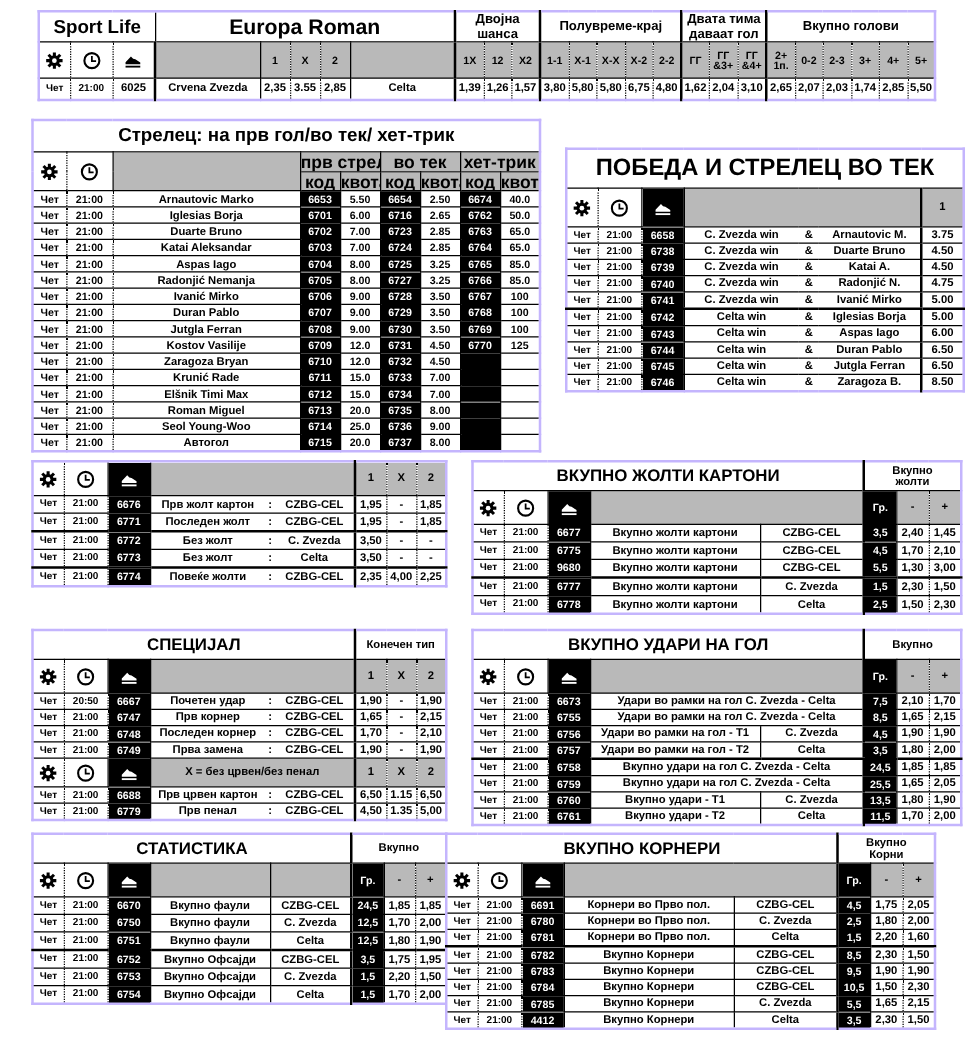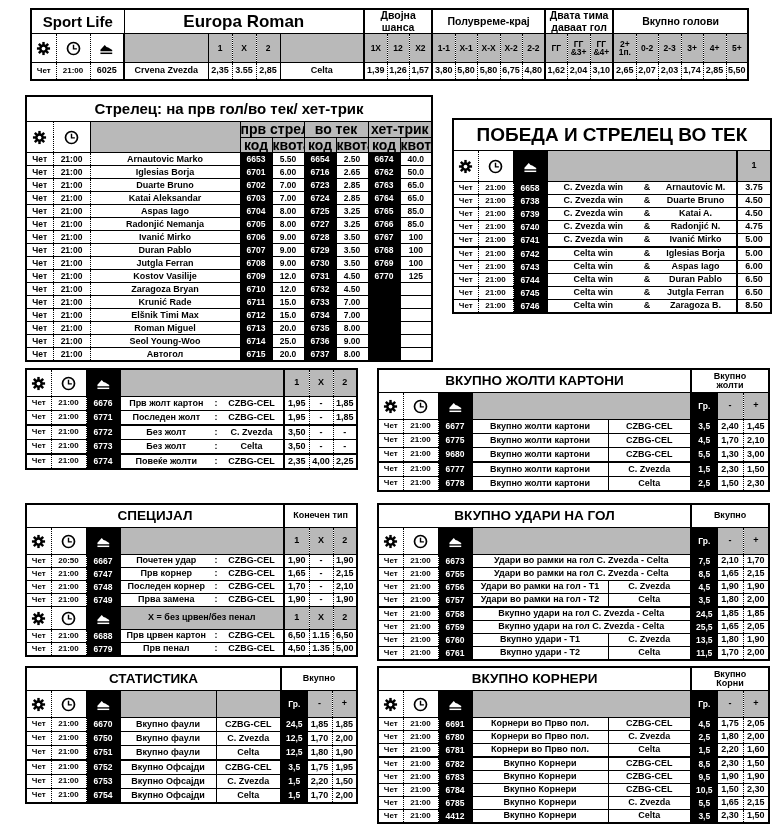--- a/index.html
+++ b/index.html
@@ -1,19 +1,19 @@
 <!DOCTYPE html>
 <html><head>
 <meta charset="utf-8">
 <style>
   html,body{margin:0;padding:0}
   body{width:776px;height:831px;position:relative;background:#fff;
        font-family:"Liberation Sans",sans-serif;color:#000;overflow:hidden}
   table{border-collapse:collapse;table-layout:fixed;position:absolute;
-        background:#fff;border:2px solid #000000}
+        background:#fff;border:2px solid #c4b5fd}
   td{border-right:1px solid #000;border-bottom:1px solid #000;
      font-weight:bold;text-align:center;vertical-align:middle;
      padding:0;overflow:hidden;font-size:9px;line-height:1.05;
      white-space:nowrap}
   .pl{white-space:pre-line}
   .h,.blank{background:#b9b9b9}
   .kod,.gr{background:#000;color:#fff;font-size:8.5px}
   .bd{border-right:1px dotted #000}
   .nb{border-right:none}
   .tl{border-left:2px solid #000}
@@ -54,21 +54,21 @@
   #t-zolti tbody td{height:13px}
   #t-vz{left:377px;top:368px;width:391px}
   #t-vz tbody td{height:13px}
   #t-special{left:25px;top:503px;width:331px}
   #t-special tbody td{height:12px}
   #t-special tr.mid td{height:22px}
   #t-udari{left:377px;top:503px;width:391px}
   #t-udari tbody td{height:12px}
   #t-stat{left:25px;top:666px;width:331px}
   #t-stat tbody td{height:13px}
-  #t-korn{left:377px;top:666px;width:391px}
+  #t-korn{left:356px;top:666px;width:391px}
   #t-korn tbody td{height:12px}
 </style>
 </head>
 <body>
 
 <table id="t-top">
   <colgroup>
       <col style="width:25px">
       <col style="width:34px">
       <col style="width:34px">

